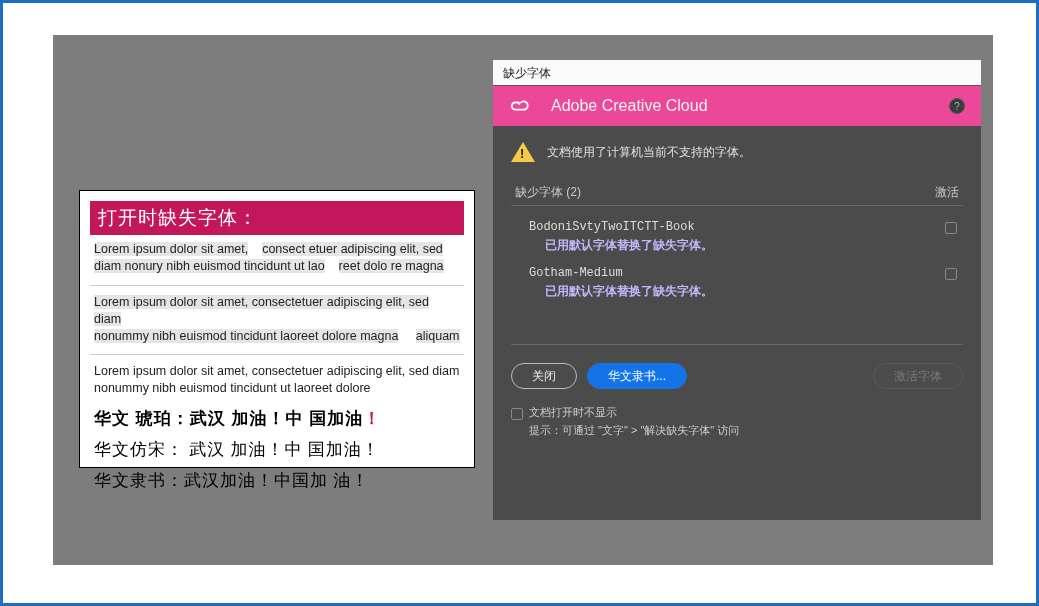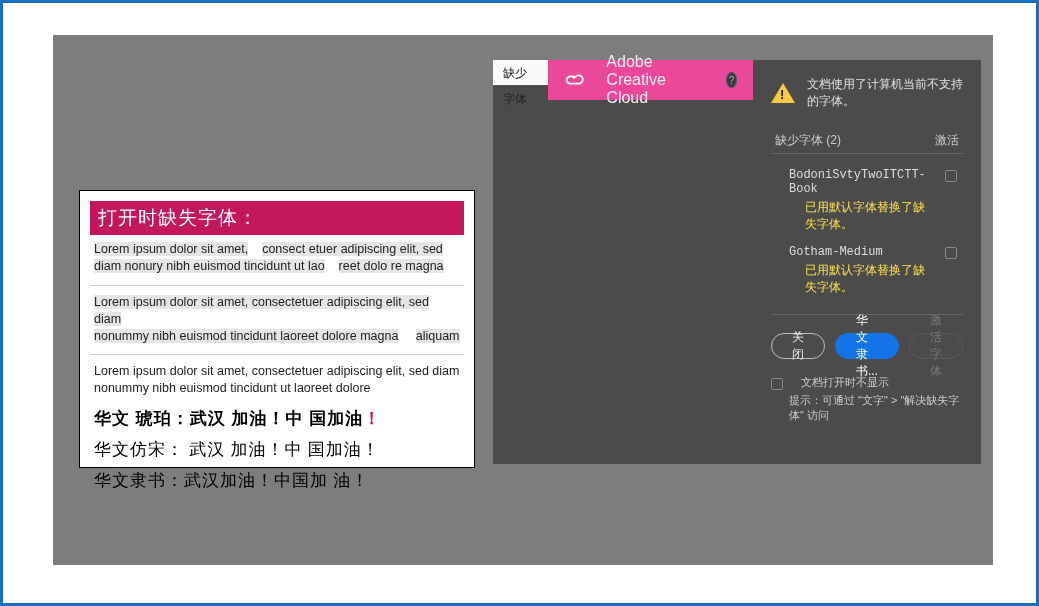--- a/index.html
+++ b/index.html
@@ -62,24 +62,24 @@
   .cn2 { font-family: "STHupo","SimHei",sans-serif; font-weight: 900; }
   .cn2 .ex { color: #c2185b; }
   .cn3 { font-family: "STLiti","LiSu","KaiTi",serif; }
 
   
   .dialog {
     position: absolute;
     left: 440px;
     top: 25px;
     width: 488px;
-    height: 404px;
+    height: 460px;
     background: #4b4b4b;
     display: flex;
-    flex-direction: row;
+    flex-direction: column;
     color: #e6e6e6;
     font-size: 12px;
   }
   .titlebar {
     height: 26px;
     background: #fafafa;
     color: #222;
     font-size: 12px;
     line-height: 26px;
     padding: 0 10px;
@@ -153,22 +153,23 @@
   }
   .font-item .info { flex: 1; }
   .font-name {
     font-family: "Courier New", monospace;
     color: #ddd;
     font-size: 12px;
     margin-bottom: 3px;
     padding-left: 12px;
   }
   .font-msg {
-    color: #fde047;
+    color: #c4b5fd;
     padding-left: 28px;
+    font-weight: bold;
   }
   .chk {
     width: 12px; height: 12px;
     border: 1px solid #888;
     background: transparent;
     margin-top: 2px;
     border-radius: 2px;
   }
   .actions {
     display: flex;
@@ -196,21 +197,21 @@
     margin-left: auto;
     color: #7a7a7a;
     border-color: #5a5a5a;
   }
   .footer {
     padding: 16px 0 16px 0;
     font-size: 11px;
     color: #ccc;
   }
   .footer .cb-row {
-    display: flex; gap: 18px; align-items: center; margin-bottom: 3px;
+    display: flex; gap: 6px; align-items: center; margin-bottom: 3px;
   }
   .footer .hint { padding-left: 18px; }
 </style>
 </head>
 <body>
 
 <div class="canvas">
 
   <div class="doc">
     <div class="doc-inner">

